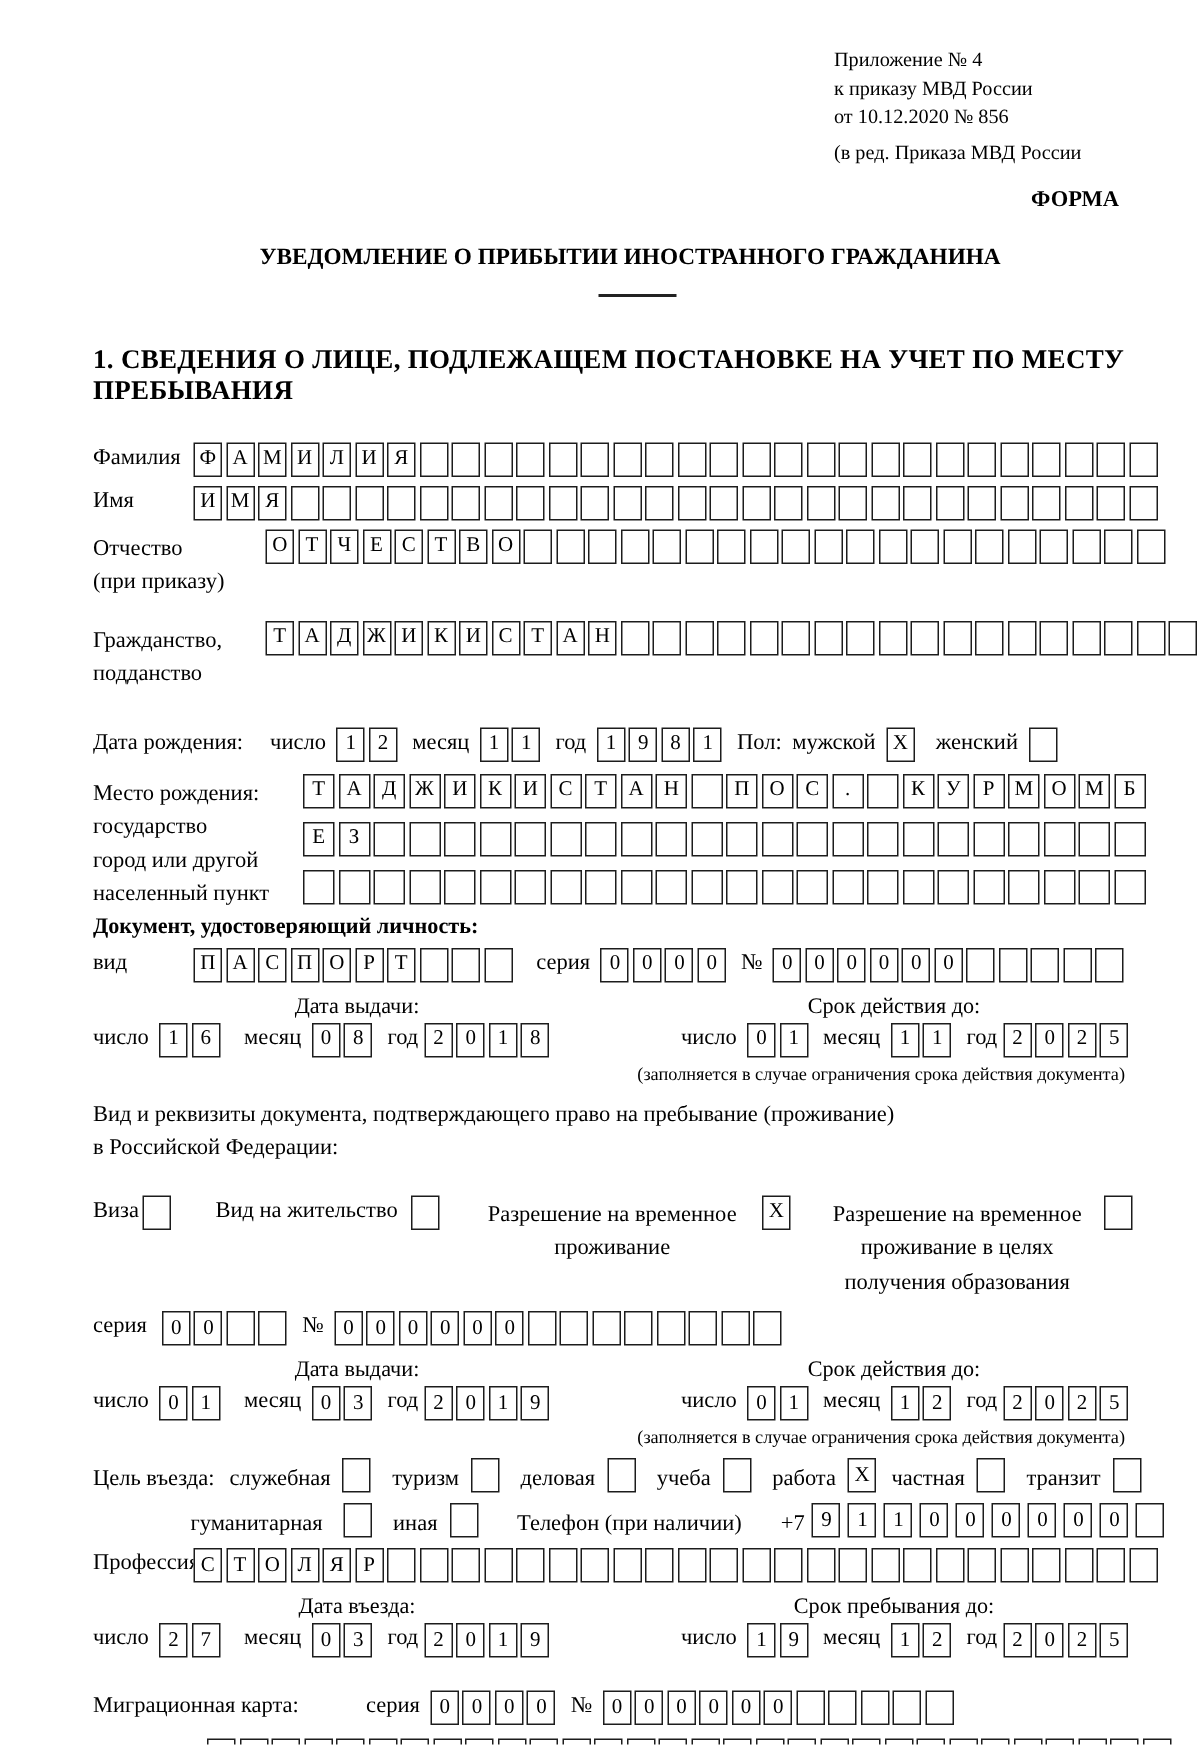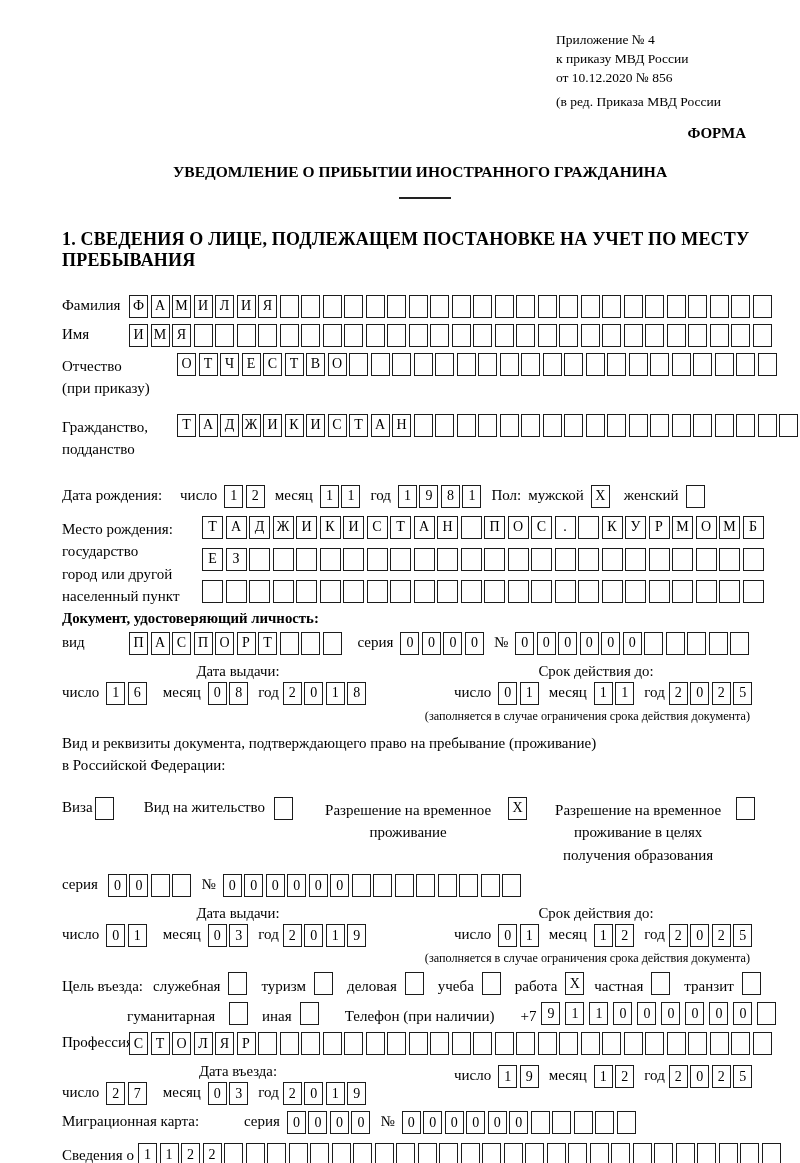--- a/index.html
+++ b/index.html
@@ -638,21 +638,21 @@
         <span class="cell"></span>
         <span class="cell"></span>
         <span class="cell"></span>
         <span class="cell"></span>
         <span class="cell"></span>
         <span class="cell"></span>
         <span class="cell"></span>
       </span>
   </div>
 
-  <div class="date-pair" style="margin-bottom:6px">
+  <div class="date-pair" style="margin-bottom:22px">
     <div class="date-col left">
       <div class="date-head">Дата въезда:</div>
       <div class="date-line">
         <span class="dlabel first">число</span>
         <span class="cells">
             <span class="cell">2</span>
             <span class="cell">7</span>
           </span>
         <span class="dlabel" style="padding-left:16px">месяц</span>
         <span class="cells">
@@ -662,20 +662,21 @@
         <span class="dlabel" style="padding-right:4px">год</span>
         <span class="cells">
             <span class="cell">2</span>
             <span class="cell">0</span>
             <span class="cell">1</span>
             <span class="cell">9</span>
           </span>
       </div>
     </div>
     <div class="date-col right">
+      <div class="date-head">Срок пребывания до:</div>
       <div class="date-line">
         <span class="dlabel first">число</span>
         <span class="cells">
             <span class="cell">1</span>
             <span class="cell">9</span>
           </span>
         <span class="dlabel">месяц</span>
         <span class="cells">
             <span class="cell">1</span>
             <span class="cell">2</span>

